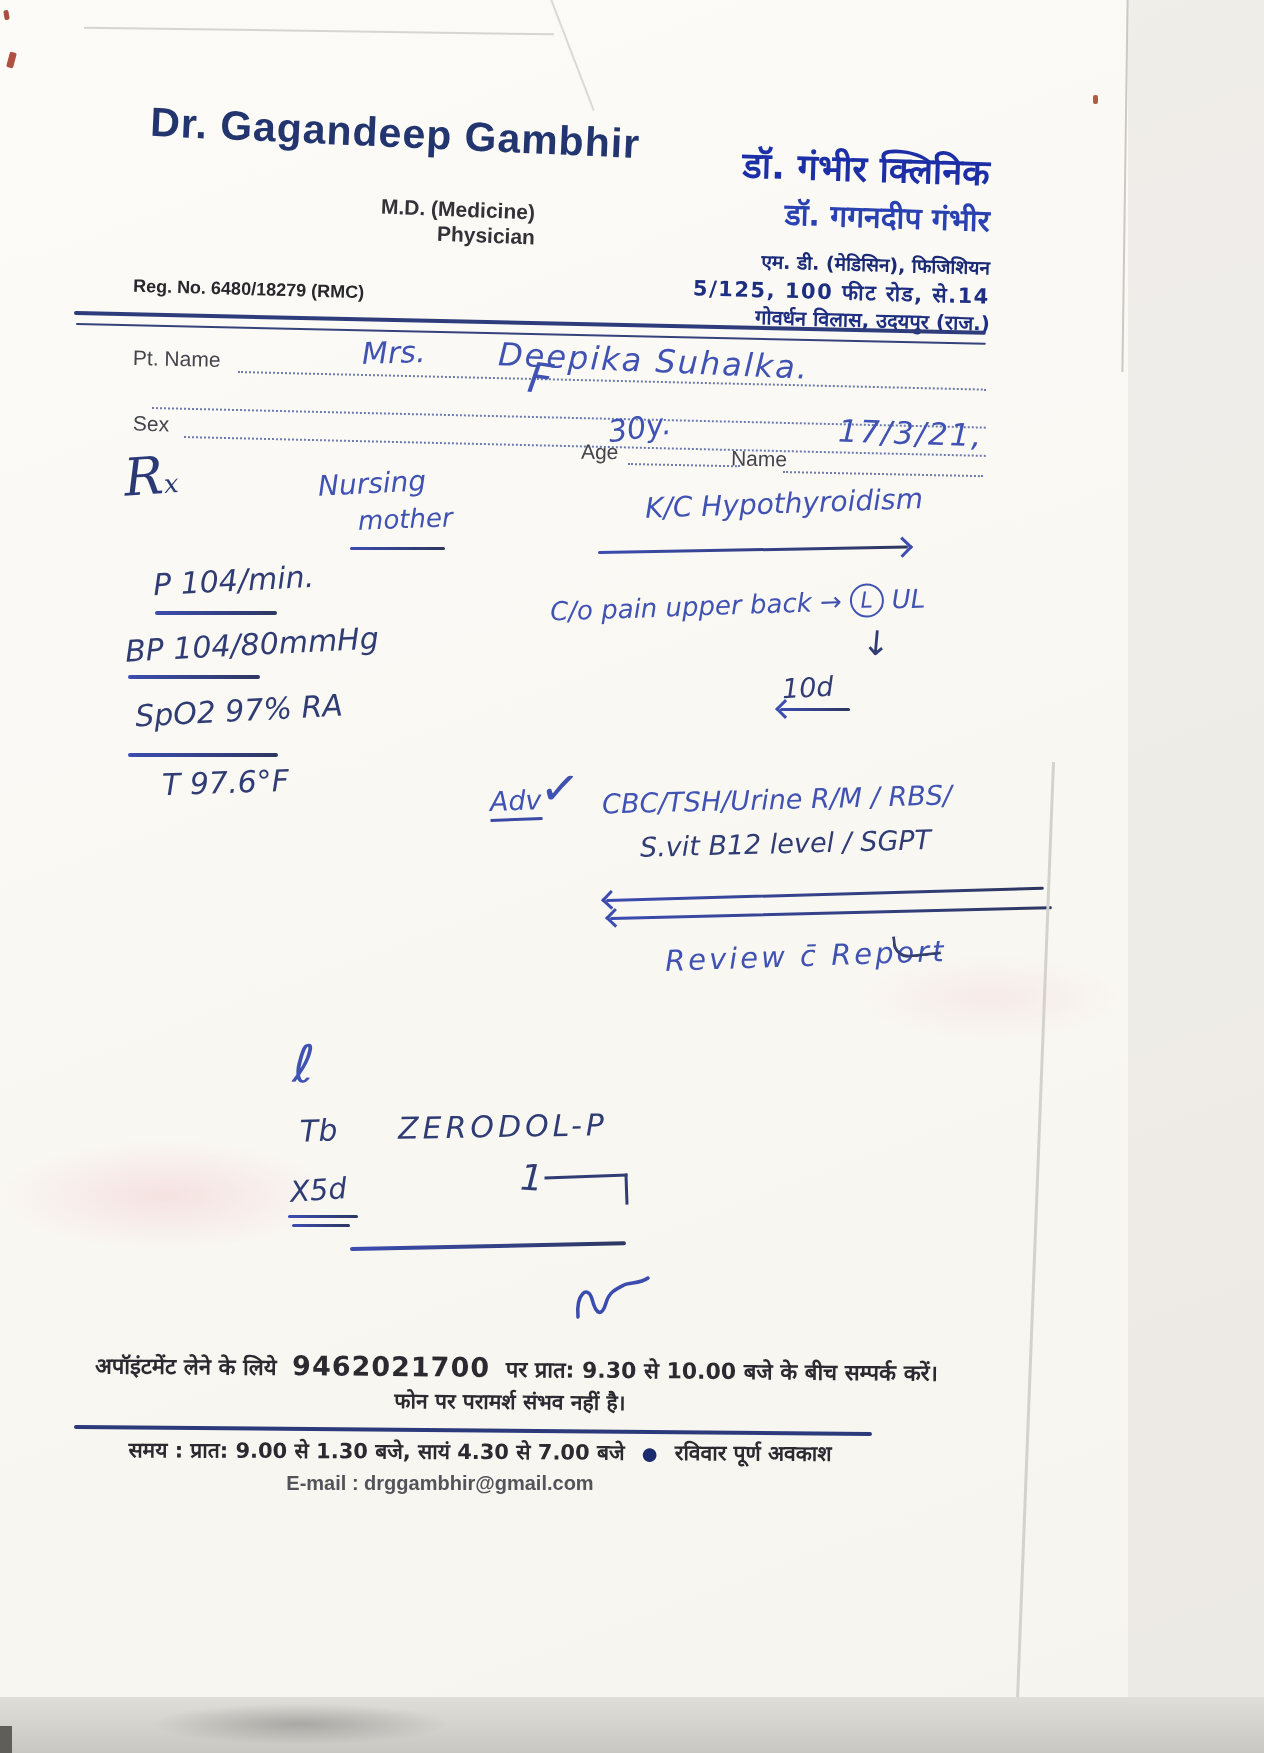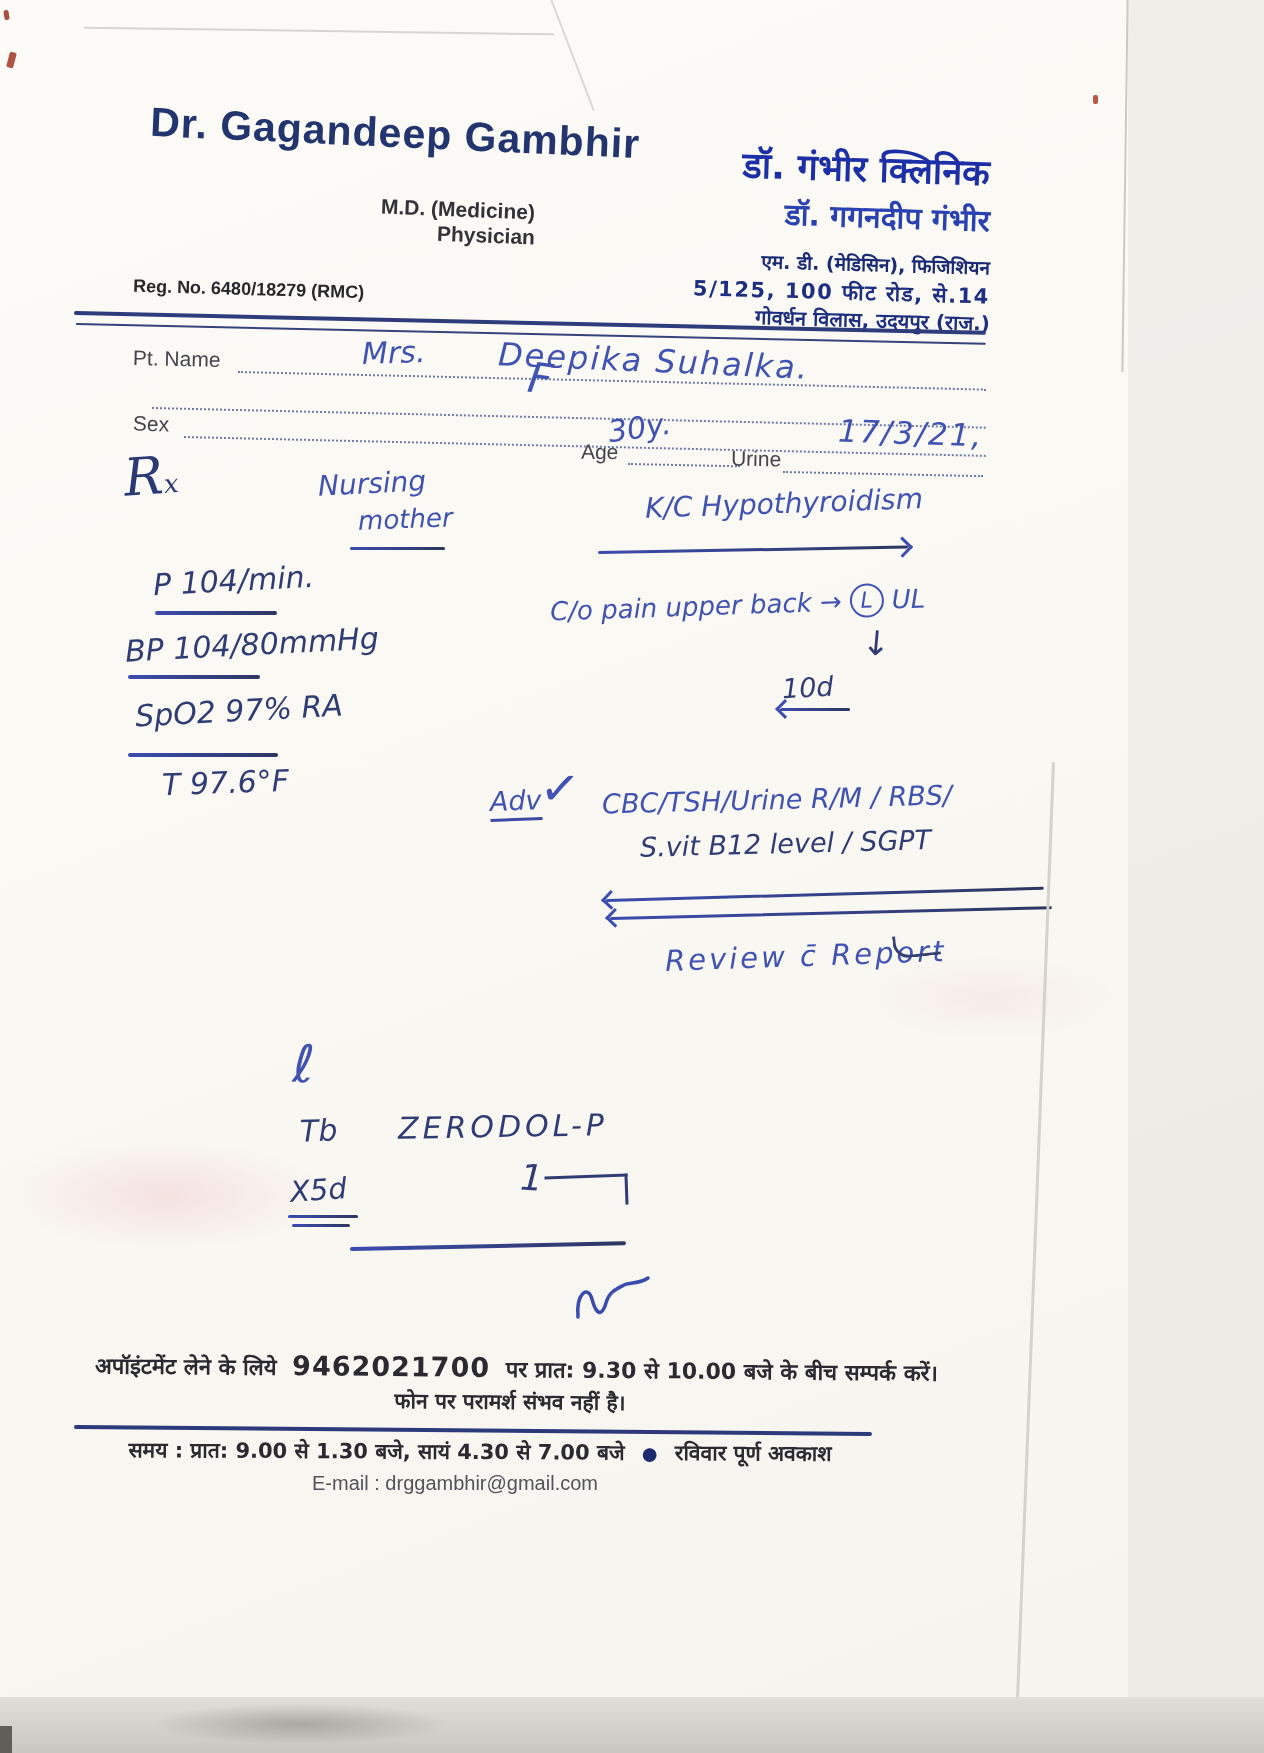--- a/index.html
+++ b/index.html
@@ -99,21 +99,21 @@
   .sig{position:absolute;left:572px;top:1273px;}
   
   .foot{position:absolute;text-align:center;font-family:"DejaVu Sans",sans-serif;
     font-weight:bold;color:#2a2a30;white-space:nowrap;}
   .f1{left:95px;top:1352px;width:830px;font-size:22px;transform:rotate(.5deg);}
   .f1 .phone{font-size:27px;letter-spacing:1px;margin:0 8px;}
   .f2{left:95px;top:1390px;width:830px;font-size:21px;transform:rotate(.5deg);}
   .frule{left:74px;top:1425px;width:798px;height:4px;background:#2c3a7c;transform:rotate(.5deg);}
   .f3{left:80px;top:1440px;width:800px;font-size:21px;transform:rotate(.3deg);}
   .f3 .bullet{color:#1c2a6e;margin:0 10px;font-size:18px;}
-  .femail{left:55px;top:1472px;width:800px;font-size:20px;font-weight:normal;
+  .femail{left:40px;top:1472px;width:800px;font-size:20px;font-weight:bold;
     color:#53535a;font-family:"Liberation Sans",sans-serif;}
   
   .art{position:absolute;}
   .a-topline{left:84px;top:30px;width:470px;height:2px;background:#d7d5d0;transform:rotate(.8deg);}
   .a-fold{left:548px;top:-6px;width:2px;height:125px;background:#dbd9d4;transform:rotate(-21deg);transform-origin:top center;}
   .a-redge1{left:1124px;top:0;width:2px;height:372px;background:#ccc9c4;transform:rotate(.8deg);}
   .a-redge2{left:1052px;top:762px;width:3px;height:1000px;background:#d4d2cd;transform:rotate(2.2deg);transform-origin:top left;}
   .a-rstrip{left:1128px;top:0;width:136px;height:1753px;background:rgba(208,205,198,.25);}
   .a-band{left:0;top:1697px;width:1264px;height:56px;background:linear-gradient(#e0ded9,#c9c7c2);}
   .a-bsm{left:150px;top:1703px;width:300px;height:42px;
@@ -153,21 +153,21 @@
   <div class="dots dots-a"></div>
   <div class="dots dots-b"></div>
   <div class="hw ink1 hw-sal">Mrs.</div>
   <div class="hw ink1 hw-name">Deepika Suhalka.</div>
   <div class="abs plbl lbl-sex">Sex</div>
   <div class="dots dots-c"></div>
   <div class="hw ink1 hw-sex">F</div>
   <div class="abs plbl lbl-age">Age</div>
   <div class="dots dots-d"></div>
   <div class="hw ink1 hw-age">30y.</div>
-  <div class="abs plbl lbl-date">Urine</div>
+  <div class="abs plbl lbl-date">Name</div>
   <div class="dots dots-e"></div>
   <div class="hw ink1 hw-date">17/3/21,</div>
 
   <div class="hw rx1">Rx</div>
   <div class="hw ink1 hw-nur1">Nursing</div>
   <div class="hw ink1 hw-nur2">mother</div>
   <div class="u u-nur"></div>
   <div class="hw ink1 hw-diag">K/C Hypothyroidism</div>
   <div class="u u-diag"></div>
 

